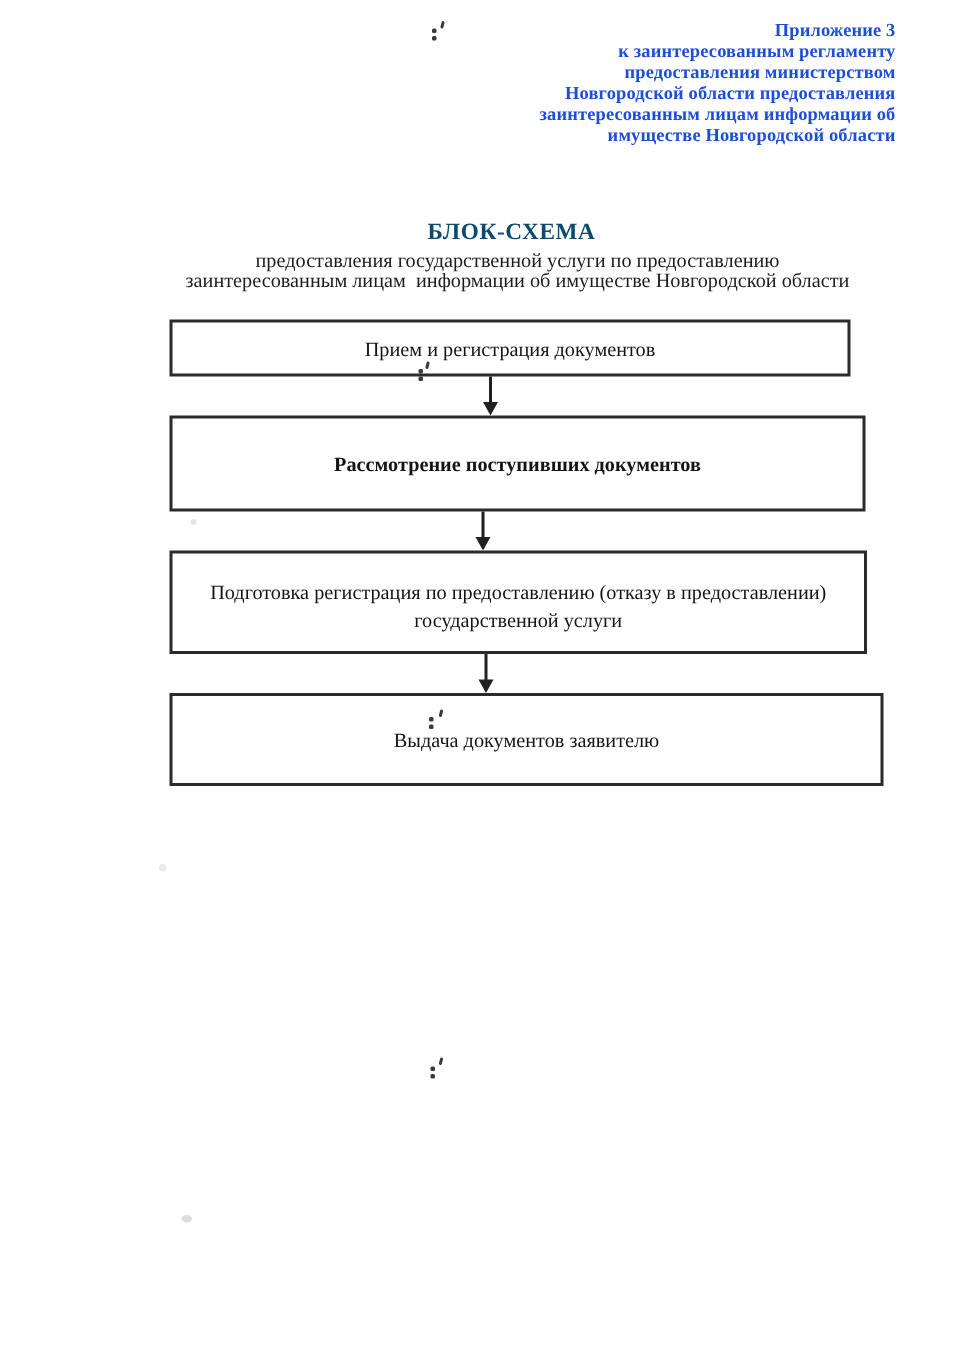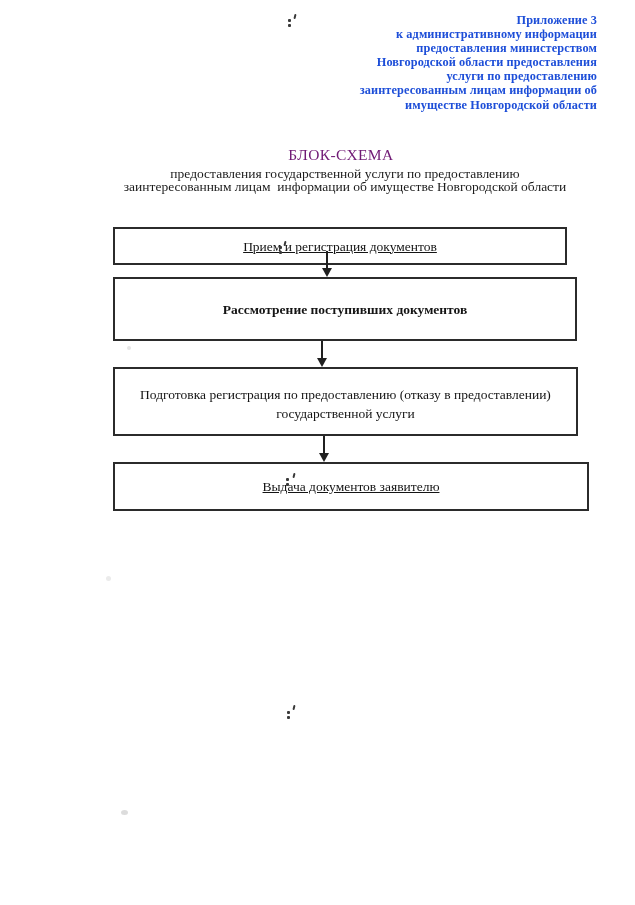--- a/index.html
+++ b/index.html
@@ -21,24 +21,24 @@
     font-size:12.3px;
     line-height:14.1px;
     color:#1d4ed8;
     letter-spacing:0.1px;
   }
 
   
   .doc-title {
     position:absolute; top:146px; left:60px; width:562px;
     text-align:center;
-    font-weight:normal;
+    font-weight:bold;
     font-size:15.5px;
     letter-spacing:0.4px;
-    color:#701a75;
+    color:#0c4a6e;
   }
   .subtitle {
     position:absolute; top:168px; left:50px; width:590px;
     text-align:center;
     font-size:13.5px;
     line-height:12.8px;
     color:#1c1c1c;
   }
   .subtitle-line { white-space:pre; }
 
@@ -48,24 +48,24 @@
     box-sizing:border-box;
     border:2px solid #2b2b2b;
     background:#ffffff;
     display:flex; flex-direction:column;
     align-items:center; justify-content:center;
     text-align:center;
     font-size:13.5px;
     line-height:19px;
     color:#141414;
   }
-  .box1 { left:113px; top:227px; width:454px; height:38px;text-decoration:underline; }
+  .box1 { left:113px; top:213px; width:454px; height:38px; }
   .box2 { left:113px; top:277px; width:464px; height:64px;font-weight:bold; }
   .box3 { left:113px; top:367px; width:465px; height:69px; padding-top:5px; }
-  .box4 { left:113px; top:462px; width:476px; height:49px;text-decoration:underline; }
+  .box4 { left:113px; top:462px; width:476px; height:62px; }
   .flow-line { white-space:nowrap; }
 
   
   .arrow-line { position:absolute; width:2px; background:#202020; }
   .al1 { left:326px; top:251px; height:19px; }
   .al2 { left:321px; top:341px; height:19px; }
   .al3 { left:323px; top:436px; height:19px; }
   .arrow-head {
     position:absolute; width:0; height:0;
     border-left:5px solid transparent;
@@ -81,24 +81,23 @@
   .noise-tick { position:absolute; width:2px; height:5px; background:#3a3a3a; transform:rotate(14deg); border-radius:1px; }
   .noise-faint { position:absolute; border-radius:50%; }
 </style>
 </head>
 <body>
 
 <div class="page">
 
   <div class="appendix">
     <div class="appendix-line">Приложение 3</div>
-    <div class="appendix-line">к административному информации</div>
+    <div class="appendix-line">к заинтересованным регламенту</div>
     <div class="appendix-line">предоставления министерством</div>
     <div class="appendix-line">Новгородской области предоставления</div>
-    <div class="appendix-line">услуги по предоставлению</div>
     <div class="appendix-line">заинтересованным лицам информации об</div>
     <div class="appendix-line">имуществе Новгородской области</div>
   </div>
 
   <div class="doc-title">БЛОК-СХЕМА</div>
 
   <div class="subtitle">
     <div class="subtitle-line">предоставления государственной услуги по предоставлению</div>
     <div class="subtitle-line">заинтересованным лицам  информации об имуществе Новгородской области</div>
   </div>

